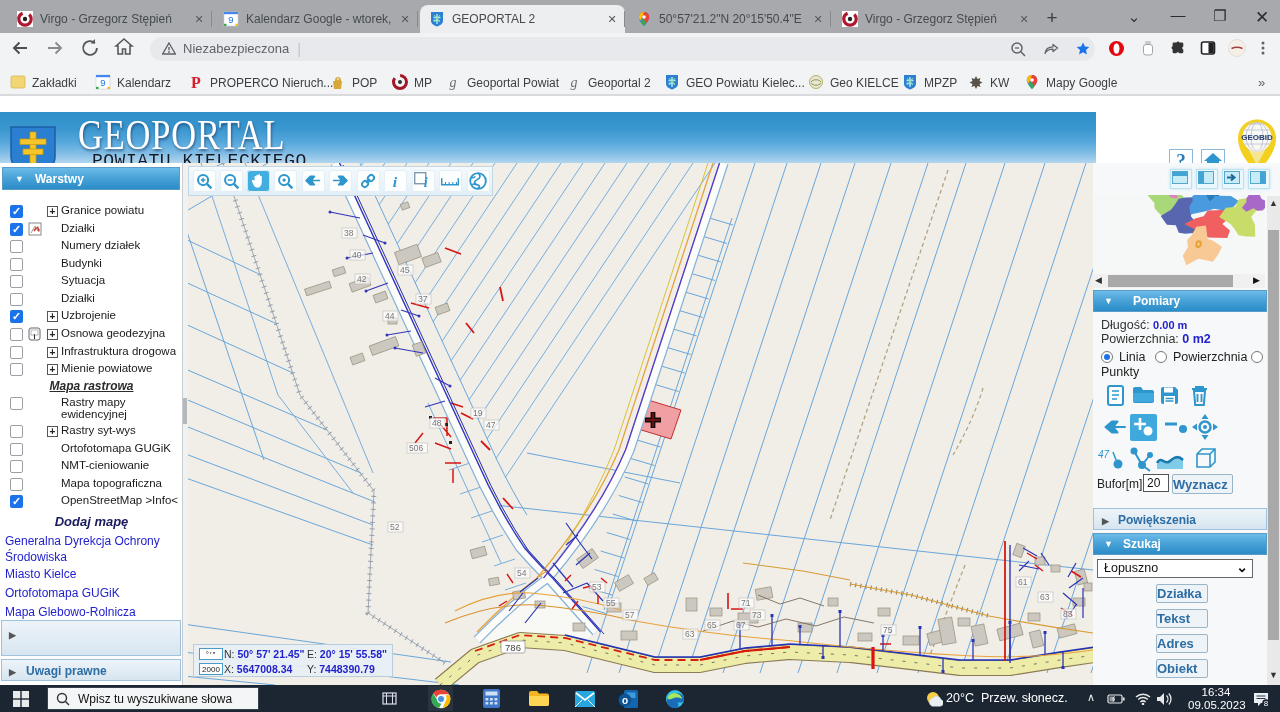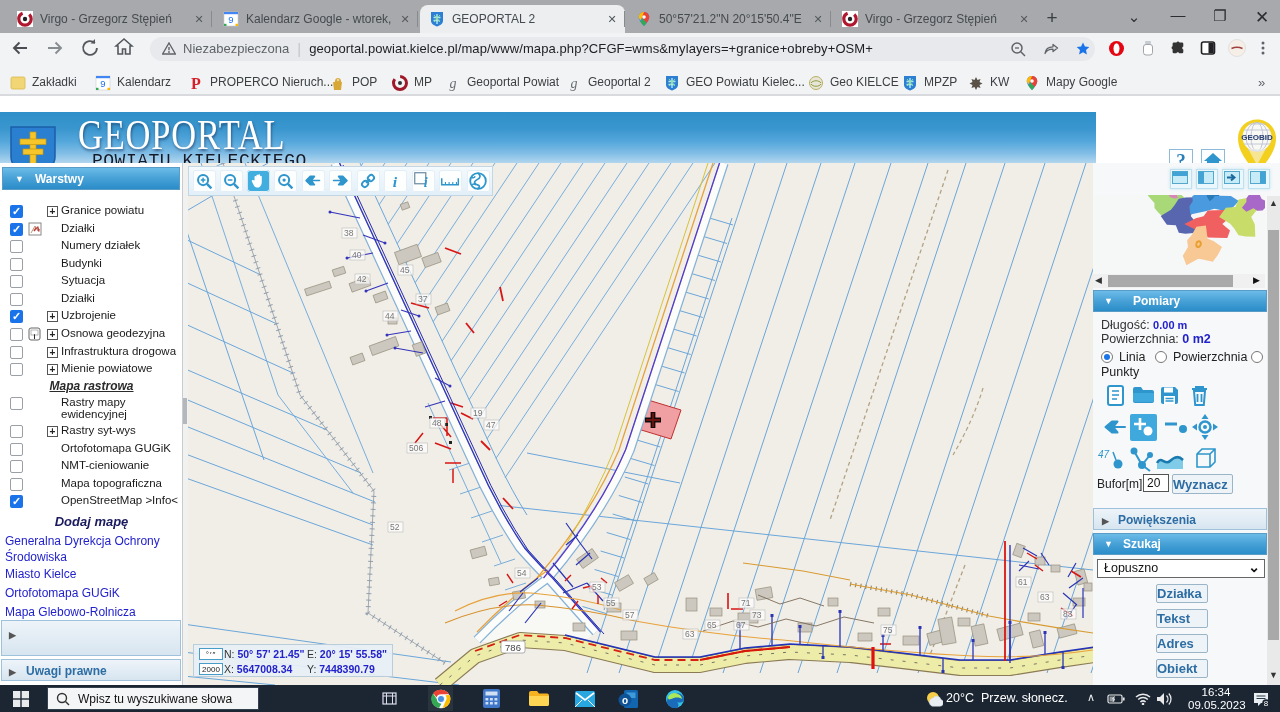--- a/index.html
+++ b/index.html
@@ -12,21 +12,21 @@
 .tab .cls{width:14px;height:16px;margin:0 6px;color:#55595d;font-size:11px;line-height:16px;text-align:center}
 .tab .fav{width:16px;height:16px;margin-left:9px;flex:none}
 .tabsep{position:absolute;top:11px;width:1px;height:16px;background:#888b8e}
 .wbtn{position:absolute;top:0;height:30px;color:#202124;text-align:center;font-size:15px}
 
 #toolbar{position:absolute;left:0;top:33px;width:1280px;height:30px;background:#f2f3f5}
 .navic{position:absolute;top:3px;width:24px;height:24px;color:#54585c;font-size:17px;text-align:center;line-height:24px}
 #omnibox{position:absolute;left:150px;top:3.5px;width:945px;height:24px;background:#e7e9ec;border-radius:12px;display:flex;align-items:center;font-size:13px;color:#202124}
 
 #bookmarks{position:absolute;left:0;top:63px;width:1280px;height:33px;background:#f2f3f5}
-.bm{position:absolute;top:12px;height:22px;display:flex;align-items:flex-start;font-size:12px;color:#3c4043}
+.bm{position:absolute;top:5px;height:22px;display:flex;align-items:flex-end;font-size:12px;color:#3c4043}
 .bm .bi{width:16px;height:16px;margin-right:6px;flex:none}
 
 #gheader{position:absolute;left:0;top:112px;width:1096px;height:67px;background:linear-gradient(#2f8fc9 0%,#3a96ce 25%,#56a8dc 45%,#82bee6 62%,#b8d9ef 78%,#e8f1f6 93%,#eeeeec 100%)}
 #gtitle{position:absolute;left:78px;top:2px;font-family:"Liberation Serif",serif;color:#fff;font-size:42px;line-height:1;letter-spacing:1px;text-shadow:1px 2px 3px rgba(20,40,80,.6);transform:scaleX(.82);transform-origin:left top}
 #gsub{position:absolute;left:92px;top:40px;font-family:Liberation Mono, monospace;color:#131a2a;font-size:18px;line-height:1;letter-spacing:.5px;text-shadow:0 1px 1px rgba(255,255,255,.35)}
 .hbtn{position:absolute;top:37px;width:24px;height:24px;background:#fdfeff;border:1px solid #8fb9d9;display:flex;align-items:center;justify-content:center}
 
 #content{position:absolute;left:0;top:163px;width:1280px;height:522px;background:#fff}
 
 #lpanel{position:absolute;left:0;top:0;width:183px;height:522px;background:#fff;border-right:1px solid #c8ccd0}
@@ -132,21 +132,20 @@
     <div id="omnibox">
       <span style="margin-left:12px;display:flex">
         <svg width="14" height="13" viewBox="0 0 14 13" style="">
           <path d="M7 1L13.4 12H.6z" fill="none" stroke="#5f6368" stroke-width="1.4"></path>
           <path d="M7 5v3.2" stroke="#5f6368" stroke-width="1.4"></path>
           <circle cx="7" cy="10" r=".9" fill="#5f6368"></circle>
         </svg>
       </span>
       <span style="color:#5f6368;margin-left:7px">Niezabezpieczona</span>
       <span style="color:#c4c7cb;margin:0 8px;font-size:15px">|</span>
-      <span style="color:#202124;letter-spacing:.1px">geoportal.powiat.kielce.pl/map/www/mapa.php?CFGF=wms&amp;mylayers=+granice+obreby+OSM+</span>
       <span style="position:absolute;left:860px;top:4px"><svg width="17" height="17" viewBox="0 0 17 17" style="">
           <circle cx="7" cy="7" r="5" fill="none" stroke="#5f6368" stroke-width="1.5"></circle>
           <path d="M10.8 10.8L15 15" stroke="#5f6368" stroke-width="1.5"></path>
           <path d="M5 7h4" stroke="#5f6368" stroke-width="1.3"></path>
         </svg></span>
       <span style="position:absolute;left:893px;top:4px"><svg width="18" height="16" viewBox="0 0 18 16" style="">
           <path d="M10 3.5L14.5 7 10 10.5V8.2C5.5 8.2 3.2 10 2 12.5 2.5 8.5 5 5.8 10 5.8z" fill="none" stroke="#5f6368" stroke-width="1.3" stroke-linejoin="round"></path>
         </svg></span>
       <span style="position:absolute;left:925px;top:4px"><svg width="16" height="16" viewBox="0 0 16 16" style="">
           <path d="M8 1.5l1.9 4 4.4.5-3.3 3 .9 4.4L8 11.2l-3.9 2.2.9-4.4-3.3-3 4.4-.5z" fill="#1a73e8"></path>
@@ -883,21 +882,21 @@
           <path d="M7 8l5-5h13v13l-5 5H7z M7 8h13v13M7 8v13h13M20 8l5-5M20 21l5-5" fill="none" stroke="#2e96cc" stroke-width="1.6"></path>
         </svg></div>
       <div class="abs" style="left:4px;top:314px;font-size:12px;color:#222">Bufor[m]</div>
       <div class="abs" style="left:50px;top:311px;width:26px;height:18px;background:#fff;border:1px solid #555;font-size:12px;color:#111;padding:1px 0 0 3px">20</div>
       <div class="rbtn" style="left:79px;top:311px;width:61px;height:20px;line-height:19px">Wyznacz</div>
       <div class="cpanel" style="left:0;top:345px;width:174px;height:22px;padding:4px 0 0 0"><span style="font-size:9px;position:absolute;left:8px;top:7px;color:#555">▶</span><span style="margin-left:24px">Powiększenia</span></div>
       <div class="bluehdr" style="position:absolute;left:0;top:370px;width:174px;height:22px">
         <span style="margin-left:10px;font-size:9px">▼</span>
         <span style="margin-left:10px">Szukaj</span>
       </div>
-      <div class="abs" style="left:4px;top:396px;width:168px;height:18px;background:#fff;border:1px solid #666;font-size:12.5px;color:#111;padding:1px 0 16px 6px">Łopuszno<span style="position:absolute;right:4px;top:-1px;font-size:14px;color:#111;font-weight:bold">⌄</span></div>
+      <div class="abs" style="left:4px;top:396px;width:156px;height:18px;background:#fff;border:1px solid #666;font-size:12.5px;color:#111;padding:1px 0 16px 6px">Łopuszno<span style="position:absolute;right:4px;top:-1px;font-size:14px;color:#111;font-weight:bold">⌄</span></div>
       <div class="rbtn" style="left:63px;top:421px;width:52px;height:19px;line-height:18px">Działka</div>
       <div class="rbtn" style="left:63px;top:446px;width:52px;height:19px;line-height:18px">Tekst</div>
       <div class="rbtn" style="left:63px;top:471px;width:52px;height:19px;line-height:18px">Adres</div>
       <div class="rbtn" style="left:63px;top:496px;width:52px;height:19px;line-height:18px">Obiekt</div>
     </div>
   </div>
 <div id="taskbar">
     <div class="tico" style="left:8px">
       <svg width="16" height="16" viewBox="0 0 16 16" style="">
         <rect x="0" y="0" width="7.3" height="7.3" fill="#e8eaec"></rect>

